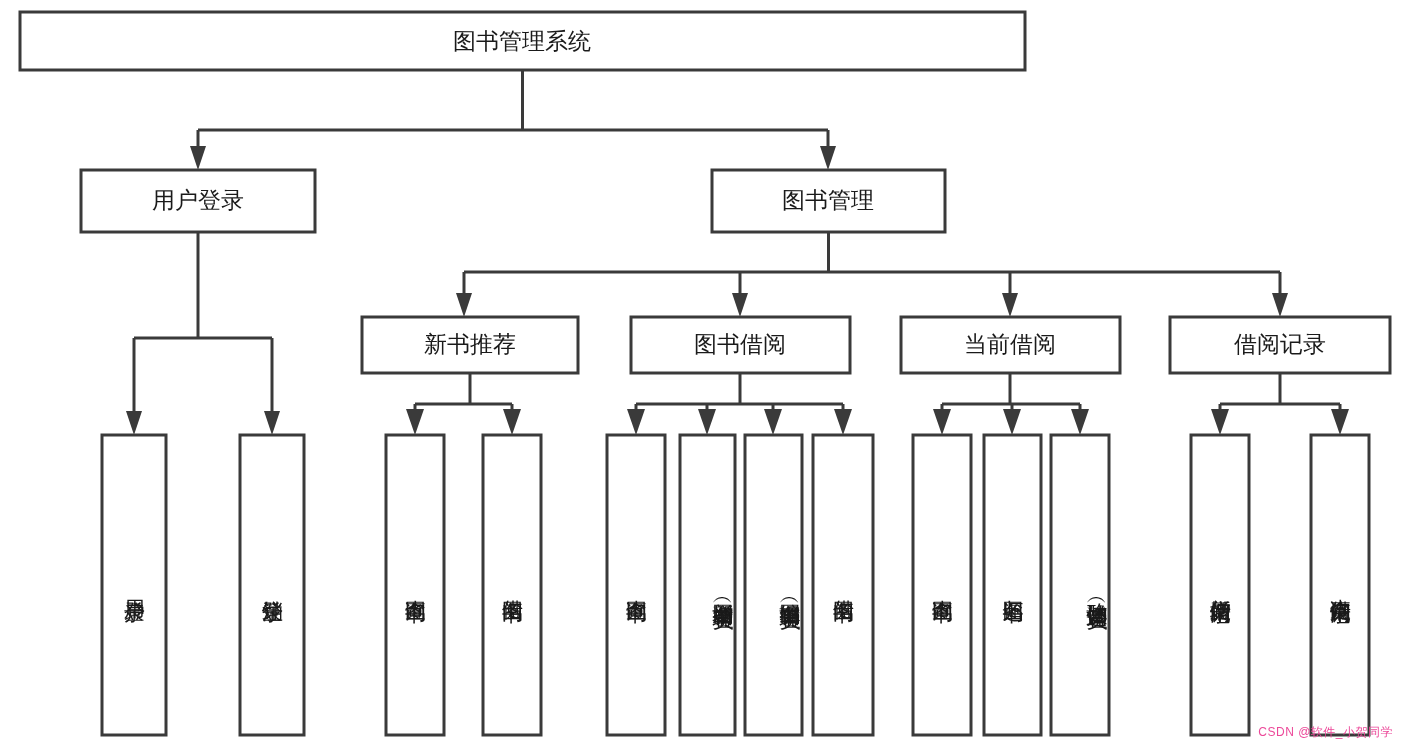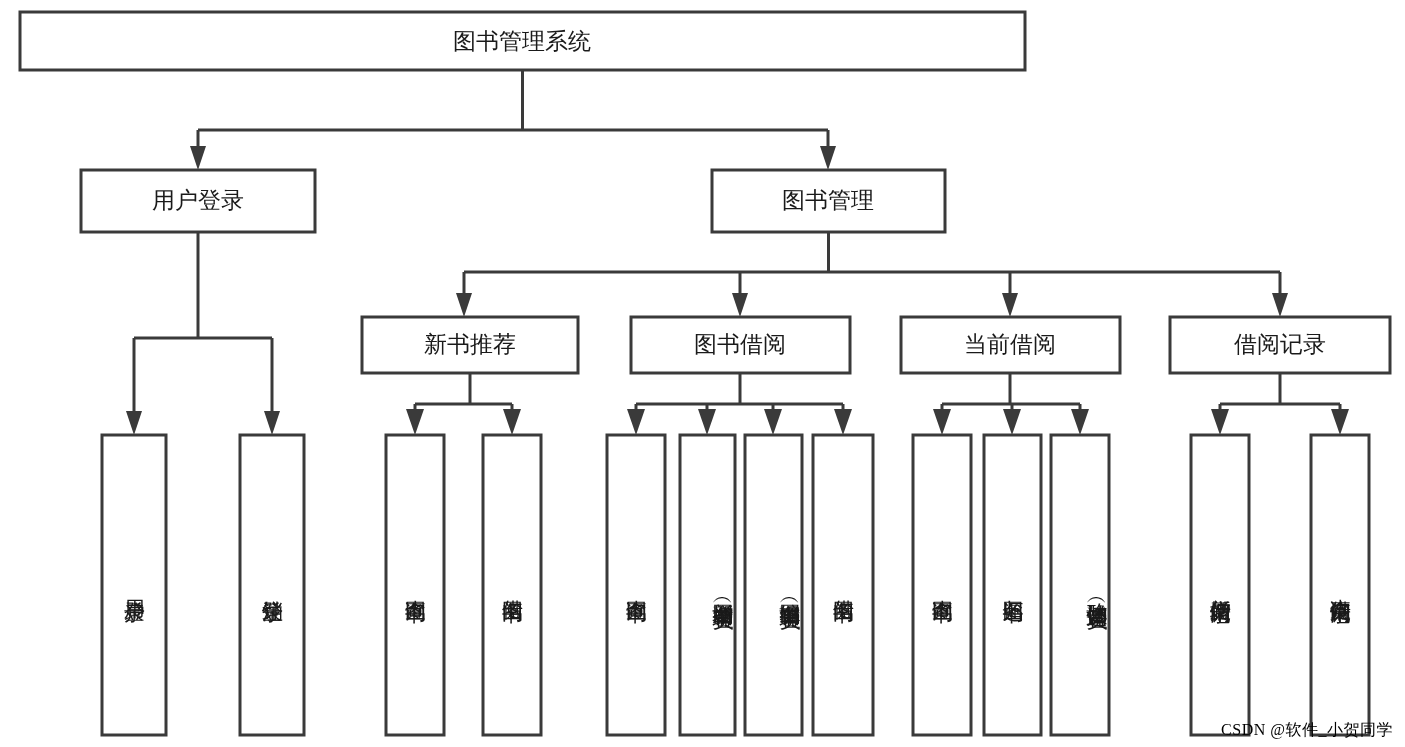--- a/index.html
+++ b/index.html
@@ -60,23 +60,23 @@
     writing-mode: vertical-rl;
     text-orientation: upright;
     letter-spacing: 1px;
     white-space: nowrap;
     pointer-events: none;
   }
   .watermark {
     position: absolute;
     right: 12px;
     bottom: 6px;
-    font-family: Liberation Serif, serif;
-    font-size: 16px;
-    color: #000000;
+    font-family: Liberation Sans, sans-serif;
+    font-size: 12px;
+    color: #ec4899;
     letter-spacing: 0.5px;
     white-space: nowrap;
   }
 </style>
 </head>
 <body>
 
 <div id="diagram-root">
 
   <svg id="tree-svg" viewBox="0 0 1405 747" xmlns="http://www.w3.org/2000/svg">

